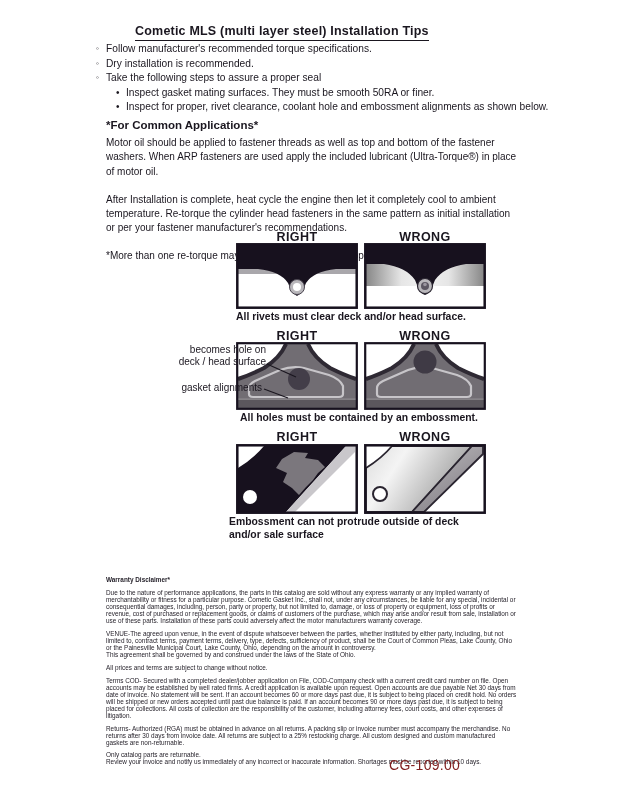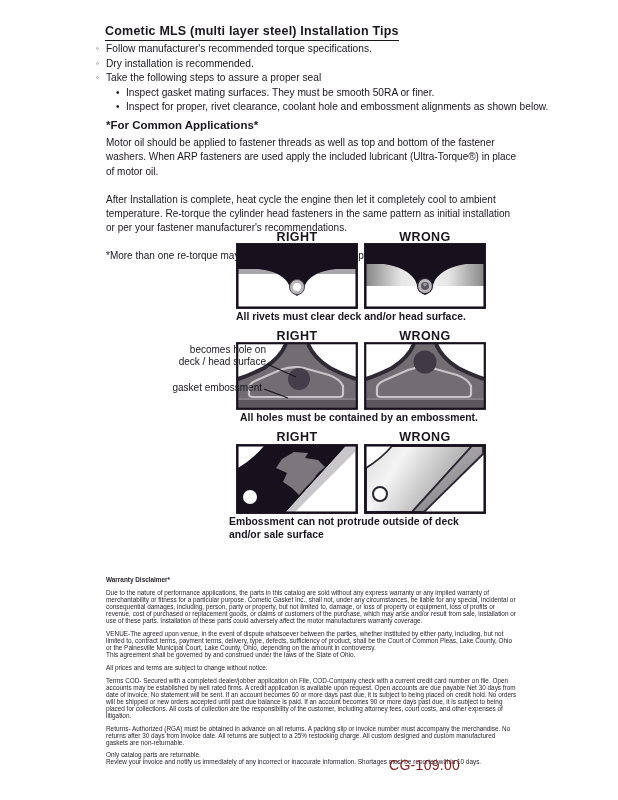--- a/index.html
+++ b/index.html
@@ -1,20 +1,20 @@
 <!DOCTYPE html>
 <html><head>
 <meta charset="utf-8">
 <style>
   html,body{margin:0;padding:0;background:#fff;}
   .page{position:relative;width:618px;height:800px;background:#ffffff;overflow:hidden;
         font-family:"Liberation Sans","DejaVu Sans",sans-serif;color:#1a161f;}
   .abs{position:absolute;}
   .title{font-size:12.5px;font-weight:bold;display:inline-block;
-         border-bottom:1.6px solid #1a161f;padding-bottom:2px;letter-spacing:.2px;}
+         border-bottom:1.6px solid #1a161f;padding-bottom:2px;letter-spacing:.2px;margin-left:30px;}
   .bullets{font-size:10.2px;line-height:14.6px;}
   .brow{display:flex;}
   .brow .mk{width:10px;flex:0 0 10px;text-align:left;}
   .brow.lv1 .mk{font-size:8px;line-height:14.6px;}
   .brow.lv2{margin-left:20px;}
   .brow.lv2 .mk{font-size:10px;}
   .diesel{width:414px;font-size:10px;line-height:14.2px;}
   .diesel .dh{font-weight:bold;font-size:11.5px;margin:0 0 3px 0;}
   .diesel p{margin:4px 0 14px 0;}
   .diesel p.last{margin-bottom:0;}
@@ -129,21 +129,21 @@
     <path d="M72,2 Q78,16 94,26 Q108,33 120,37" stroke="#2e2933" stroke-width="4" fill="none"></path>
     <path d="M13,52 V46 Q13,42 19,39 L44,28 Q56,23.5 68,26 L93,33 Q104,37 107,44 V52 Q107,55 103,55 H17 Q13,55 13,52 Z" fill="none" stroke="#c7c5c9" stroke-width="2.2"></path>
     <circle cx="61" cy="20" r="11.5" fill="#3f3a45"></circle>
     <rect x="1.2" y="1.2" width="119.6" height="65.6" fill="none" stroke="#17111e" stroke-width="2.2"></rect>
   </svg>
 
   <div class="abs sidelabel" style="left:118px;top:344px;width:148px;">
     <div>becomes hole on</div>
     <div>deck / head surface</div>
   </div>
-  <div class="abs sidelabel" style="left:118px;top:382px;width:144px;">gasket embossment</div>
+  <div class="abs sidelabel" style="left:118px;top:382px;width:144px;">gasket alignments</div>
   <svg class="abs" style="left:110px;top:336px;" width="200" height="80" viewBox="0 0 200 80">
     <line x1="157" y1="28" x2="186" y2="41" stroke="#1a161f" stroke-width="1.2"></line>
     <line x1="154" y1="53" x2="178" y2="62" stroke="#1a161f" stroke-width="1.2"></line>
   </svg>
 
   <div class="abs caption" style="left:240px;top:412px;">All holes must be contained by an embossment.</div>
 
   <div class="abs flabel" style="left:236px;top:430px;">RIGHT</div>
   <div class="abs flabel" style="left:364px;top:430px;">WRONG</div>
 

